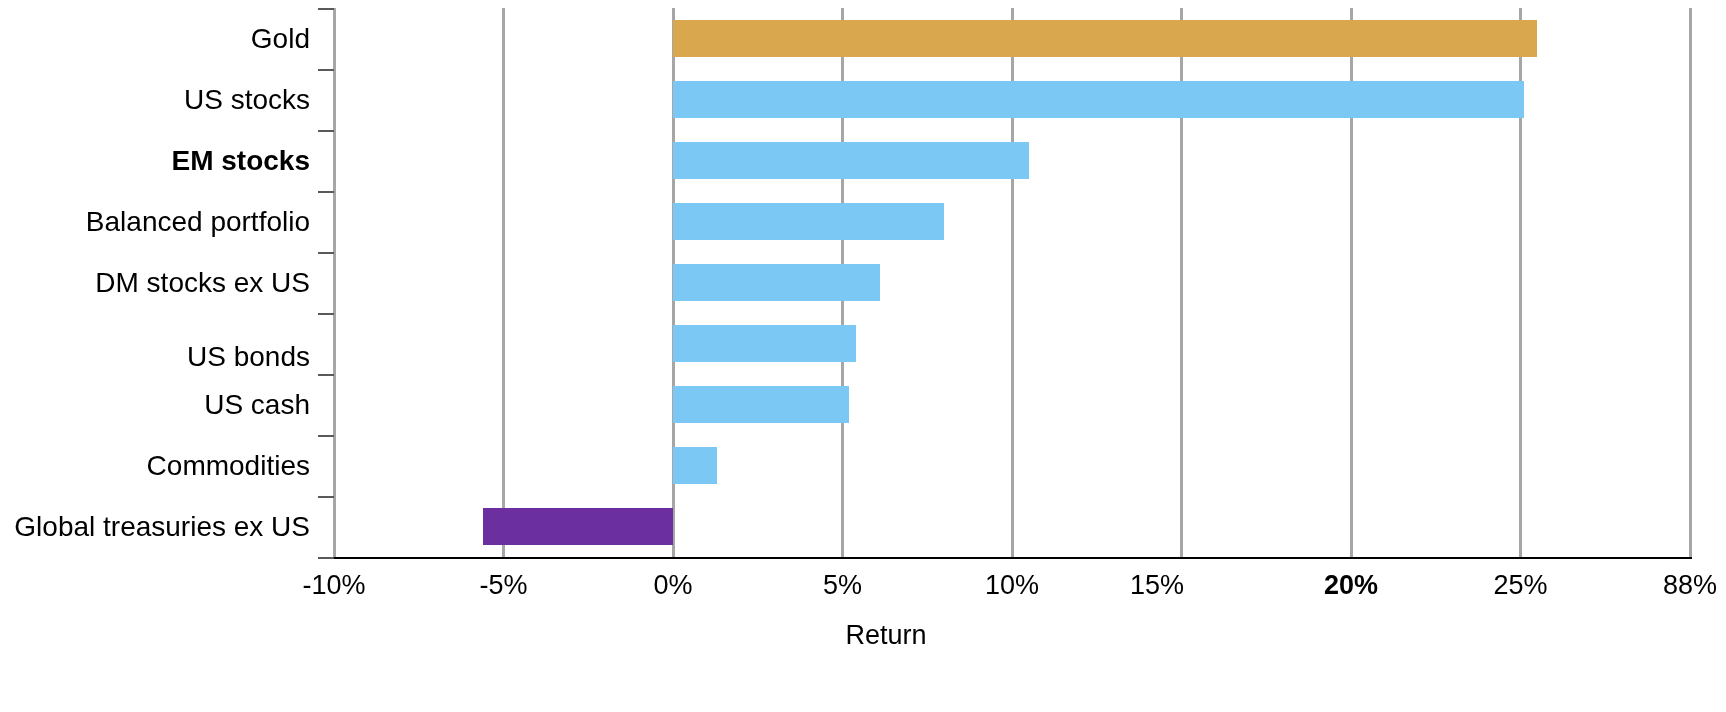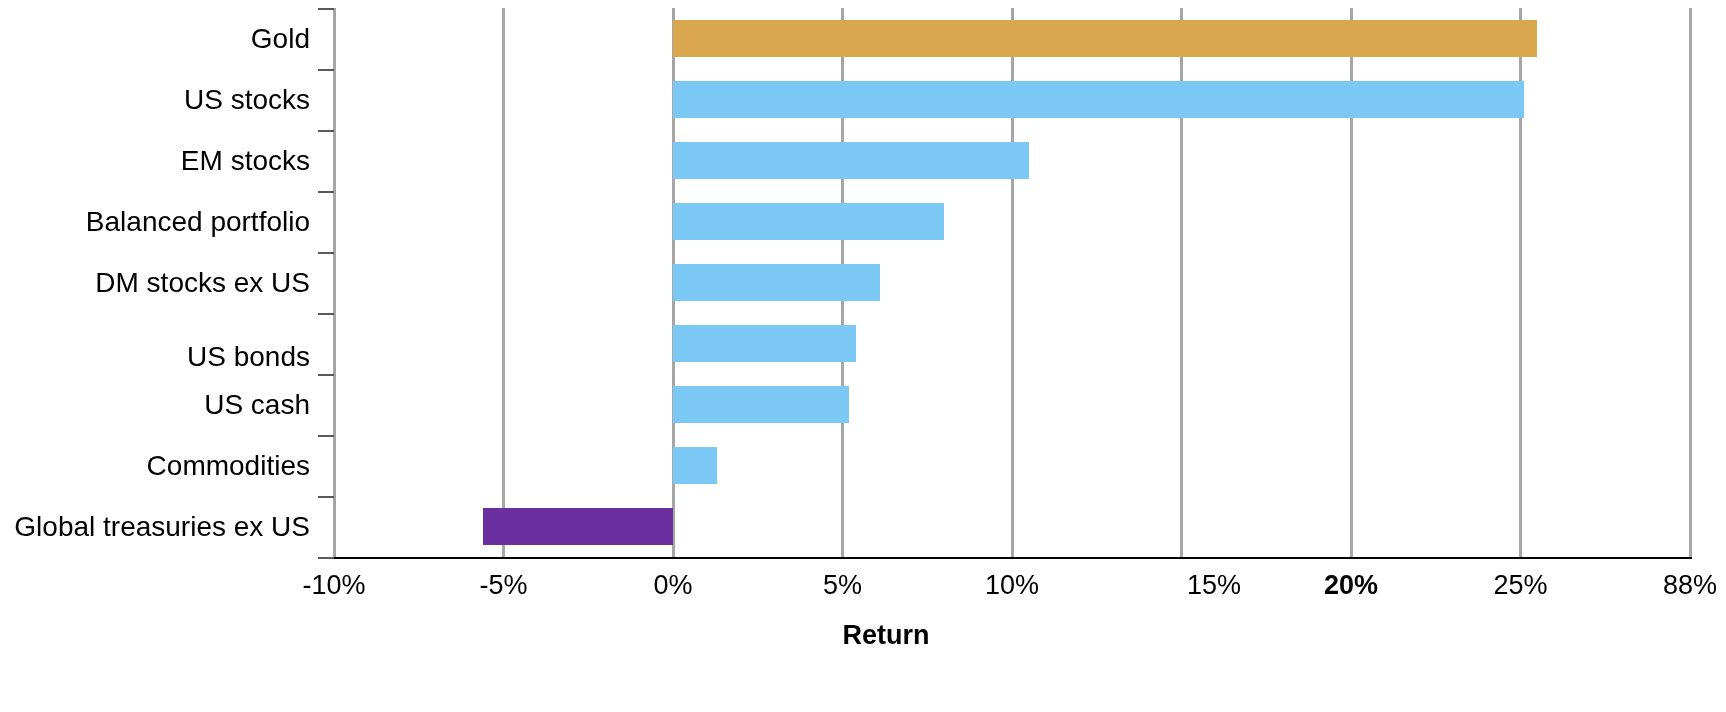--- a/index.html
+++ b/index.html
@@ -92,21 +92,20 @@
   }
 
   .x-axis-title {
     position: absolute;
     top: 620px;
     left: 0;
     width: 1726px;
     text-align: center;
     font-size: 27px;
     color: #000000;
-    font-weight: bold;
   }
   .x-axis-title-inner {
     display: inline-block;
     margin-left: 46px; 
   }
 </style>
 </head>
 <body>
 
 <div id="chart-root">
@@ -165,36 +164,36 @@
       <div class="cat-tick" style="top: 435px;"></div>
       <div class="cat-tick" style="top: 496px;"></div>
       <div class="cat-tick" style="top: 557px;"></div>
     </div>
 
   <div class="axis-baseline"></div>
 
   <div id="cat-labels">
       <div class="cat-label" style="top: 24.5px;">Gold</div>
       <div class="cat-label" style="top: 85.5px;">US stocks</div>
-      <div class="cat-label" style="top: 146.5px;">EM stocks</div>
+      <div class="cat-label" style="top: 146.5px; font-weight: bold;">EM stocks</div>
       <div class="cat-label" style="top: 207.5px;">Balanced portfolio</div>
       <div class="cat-label" style="top: 268.5px;">DM stocks ex US</div>
       <div class="cat-label" style="top: 343px;">US bonds</div>
       <div class="cat-label" style="top: 390.5px;">US cash</div>
       <div class="cat-label" style="top: 451.5px;">Commodities</div>
       <div class="cat-label" style="top: 512.5px;">Global treasuries ex US</div>
     </div>
 
   <div id="xticks">
       <div class="xtick" style="left: 334px;">-10%</div>
       <div class="xtick" style="left: 503.5px;">-5%</div>
       <div class="xtick" style="left: 673px;">0%</div>
       <div class="xtick" style="left: 842.5px;">5%</div>
       <div class="xtick" style="left: 1012px;">10%</div>
-      <div class="xtick" style="left: 1214px;">15%</div>
+      <div class="xtick" style="left: 1157px;">15%</div>
       <div class="xtick" style="left: 1351px; font-weight: bold;">20%</div>
       <div class="xtick" style="left: 1520.5px; text-align: center;">25%</div>
       <div class="xtick" style="left: 1690px;">88%</div>
     </div>
 
   <div class="x-axis-title"><span class="x-axis-title-inner">Return</span></div>
 
 </div>
 
 </body></html>

